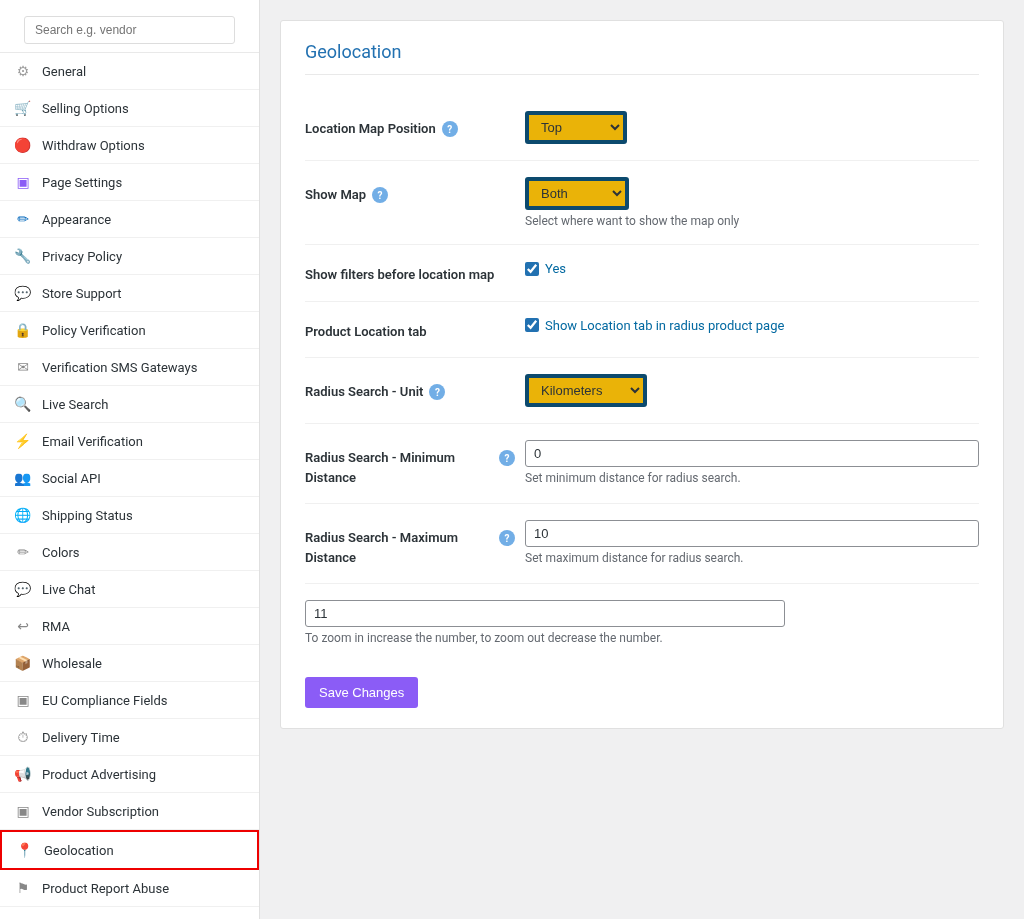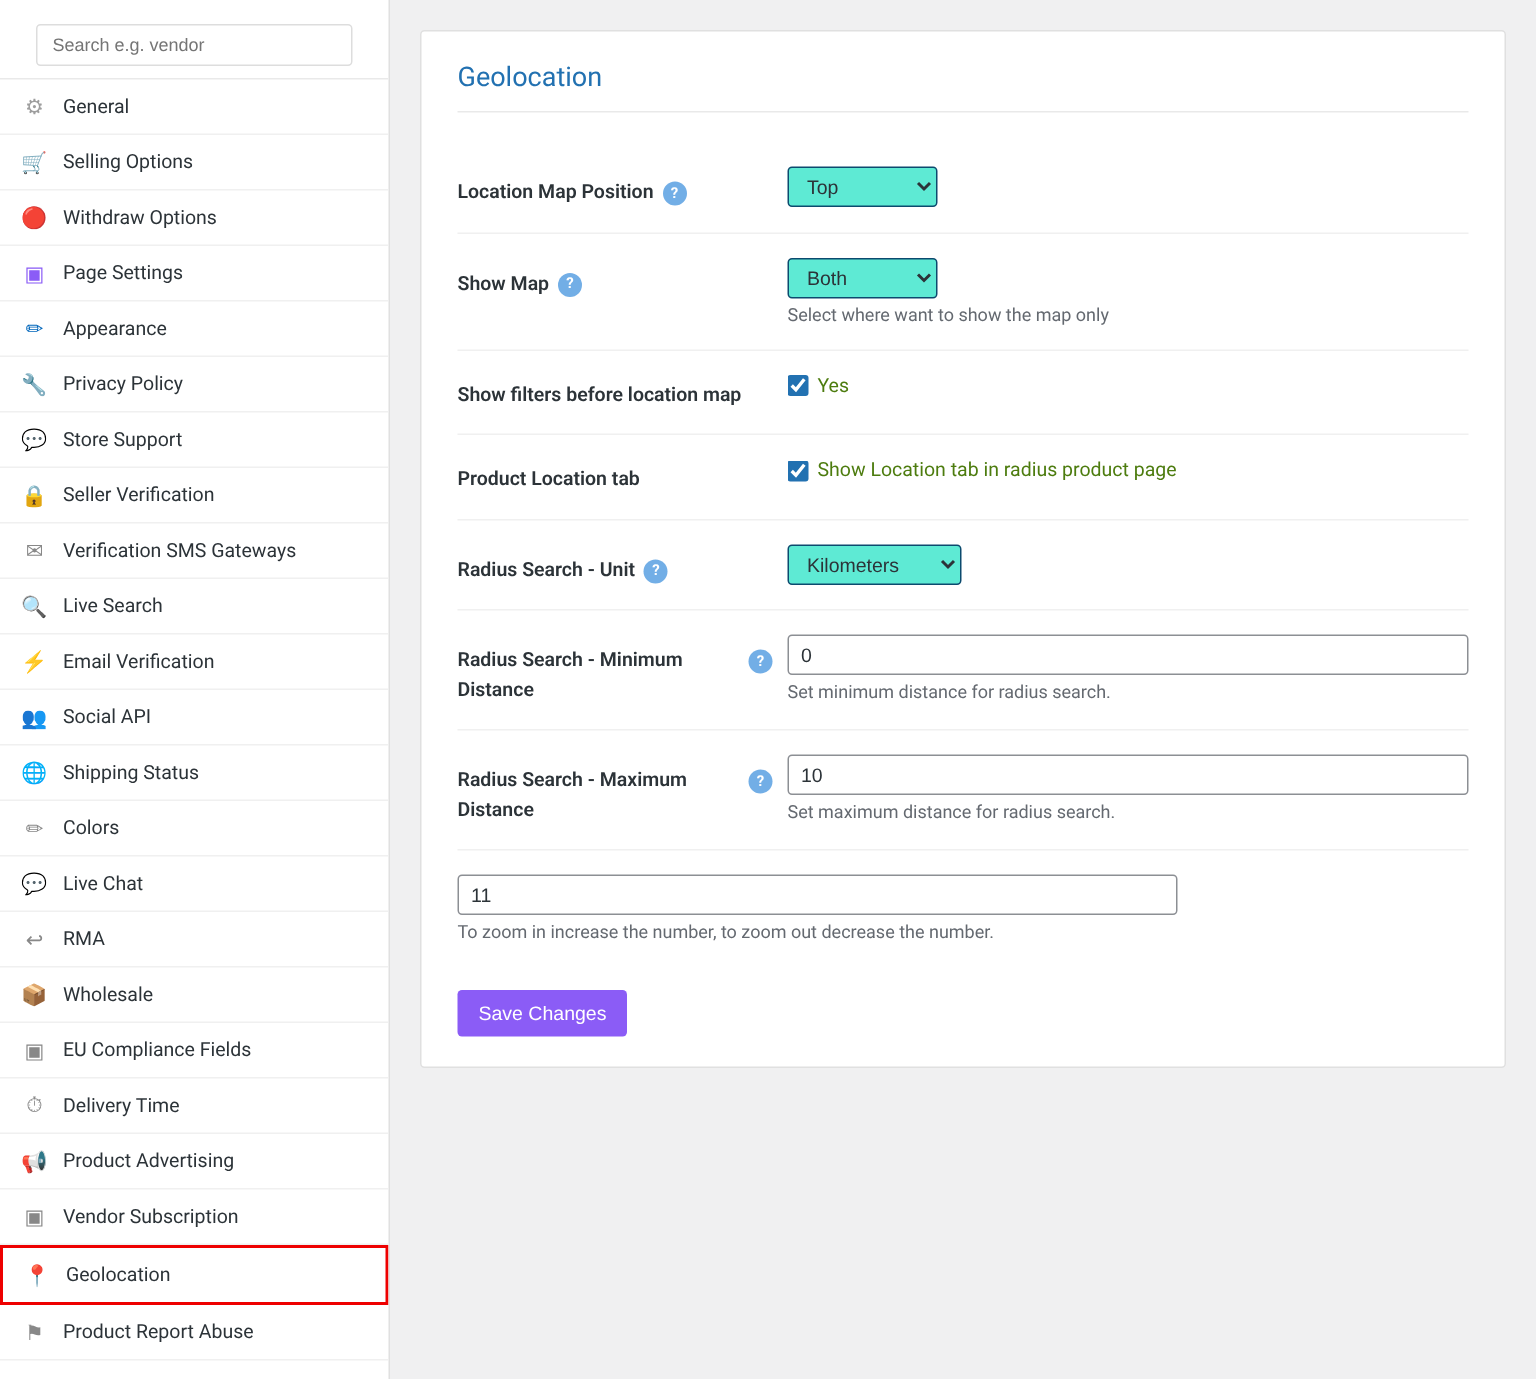--- a/index.html
+++ b/index.html
@@ -112,24 +112,24 @@
       font-weight: bold;
       flex-shrink: 0;
       cursor: pointer;
       margin-top: 2px;
     }
     .form-control {
       flex: 1;
     }
     .form-control select {
       padding: 4px 24px 4px 8px;
-      border: 1px solid #0c4a6e;
+      border: 4px solid #0c4a6e;
       border-radius: 3px;
       font-size: 13px;
-      background: #5eead4;
+      background: #eab308;
       min-width: 100px;
       color: #2c3338;
       cursor: pointer;
       appearance: auto;
     }
     .form-control input[type="text"],
     .form-control input[type="number"] {
       width: 100%;
       max-width: 480px;
       padding: 5px 8px;
@@ -149,21 +149,21 @@
       align-items: center;
       gap: 6px;
     }
     .checkbox-row input[type="checkbox"] {
       width: 14px;
       height: 14px;
       accent-color: #2271b1;
     }
     .checkbox-row label {
       font-size: 13px;
-      color: #4d7c0f;
+      color: #0369a1;
     }
 
     
     .save-btn {
       background: #8b5cf6;
       color: #fff;
       border: none;
       padding: 8px 14px;
       border-radius: 3px;
       font-size: 13px;
@@ -228,21 +228,21 @@
       <div class="sidebar-item">
         <span class="icon icon-privacy">🔧</span>
         <span>Privacy Policy</span>
       </div>
       <div class="sidebar-item">
         <span class="icon icon-support">💬</span>
         <span>Store Support</span>
       </div>
       <div class="sidebar-item">
         <span class="icon icon-seller">🔒</span>
-        <span>Seller Verification</span>
+        <span>Policy Verification</span>
       </div>
       <div class="sidebar-item">
         <span class="icon icon-sms">✉</span>
         <span>Verification SMS Gateways</span>
       </div>
       <div class="sidebar-item">
         <span class="icon icon-search">🔍</span>
         <span>Live Search</span>
       </div>
       <div class="sidebar-item">

